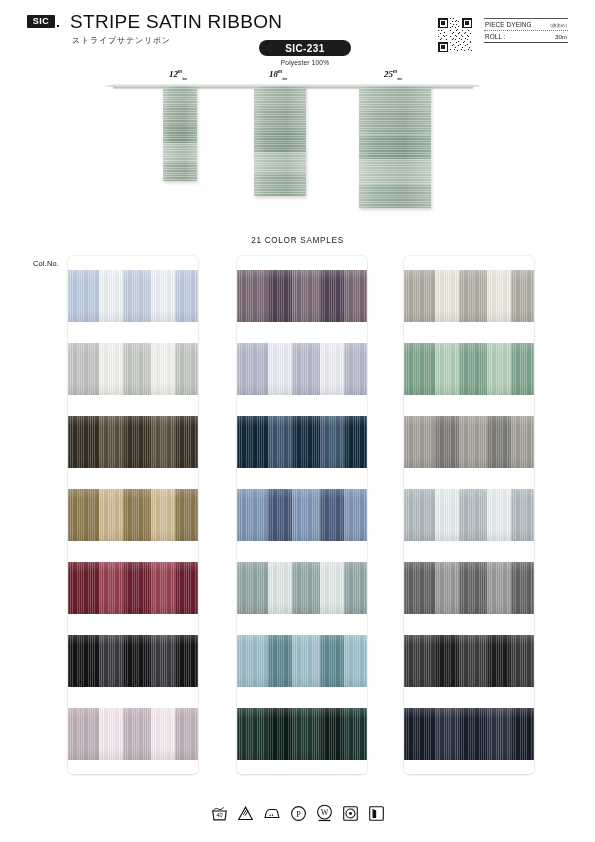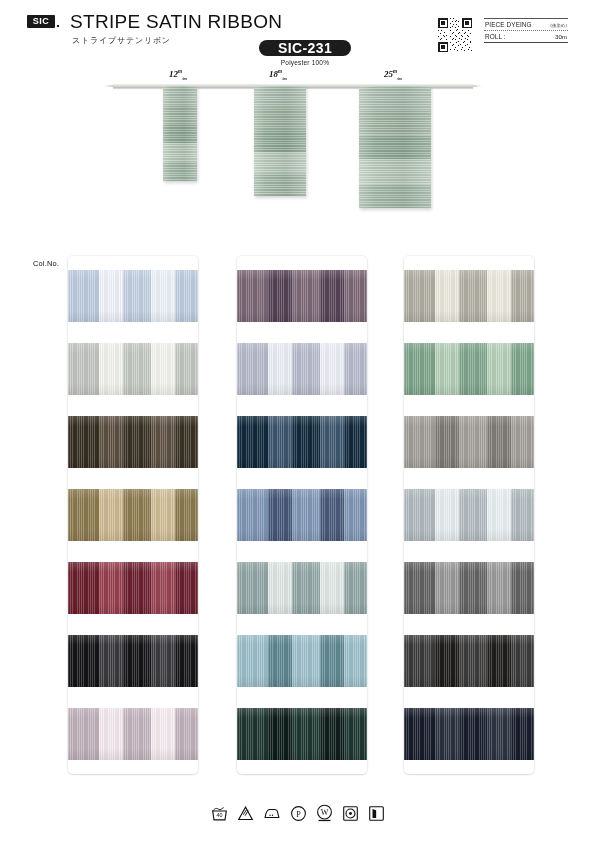--- a/index.html
+++ b/index.html
@@ -31,21 +31,21 @@
   .title-jp{
     position:absolute;left:72px;top:35px;
     font-size:8px;letter-spacing:.8px;color:#333;white-space:nowrap;
     font-family:"DejaVu Sans",sans-serif;
   }
   .code-badge{
     position:absolute;left:259px;top:40px;width:92px;height:16px;
     background:#1c1c1c;border-radius:8px;
     display:flex;align-items:center;justify-content:center;
   }
-  .code-badge span{color:#fff;font-size:14px;font-weight:bold;letter-spacing:.4px;}
+  .code-badge span{color:#fff;font-size:10px;font-weight:bold;letter-spacing:.4px;}
   .composition{
     position:absolute;left:259px;top:59px;width:92px;text-align:center;
     font-size:6.5px;color:#222;letter-spacing:.2px;
   }
 
   
   .qr{position:absolute;left:437px;top:17px;width:36px;height:36px;}
   .qr svg{display:block;}
 
   
@@ -341,20 +341,21 @@
           </div>
           <div class="seg" style="height: 24.4px; background: rgb(159, 181, 163);">
             <div class="tex"></div>
           </div>
           <div class="gloss"></div>
         </div>
         <div class="wlabel" style="left: 384px; top: 2px;">25<sup>m</sup><sub>/m</sub></div>
       </div>
   </div>
 
+  <div class="samples-title">21 COLOR SAMPLES</div>
   <div class="colno">Col.No.</div>
 
   <div class="column col1">
       <div class="card" id="col-0">
         <div class="pad-top"></div>
         <div class="swatch-wrap">
           <div class="swatch">
             <div class="band" style="width: 24%; background: rgb(191, 205, 224);">
               <div class="grain"></div>
             </div>

